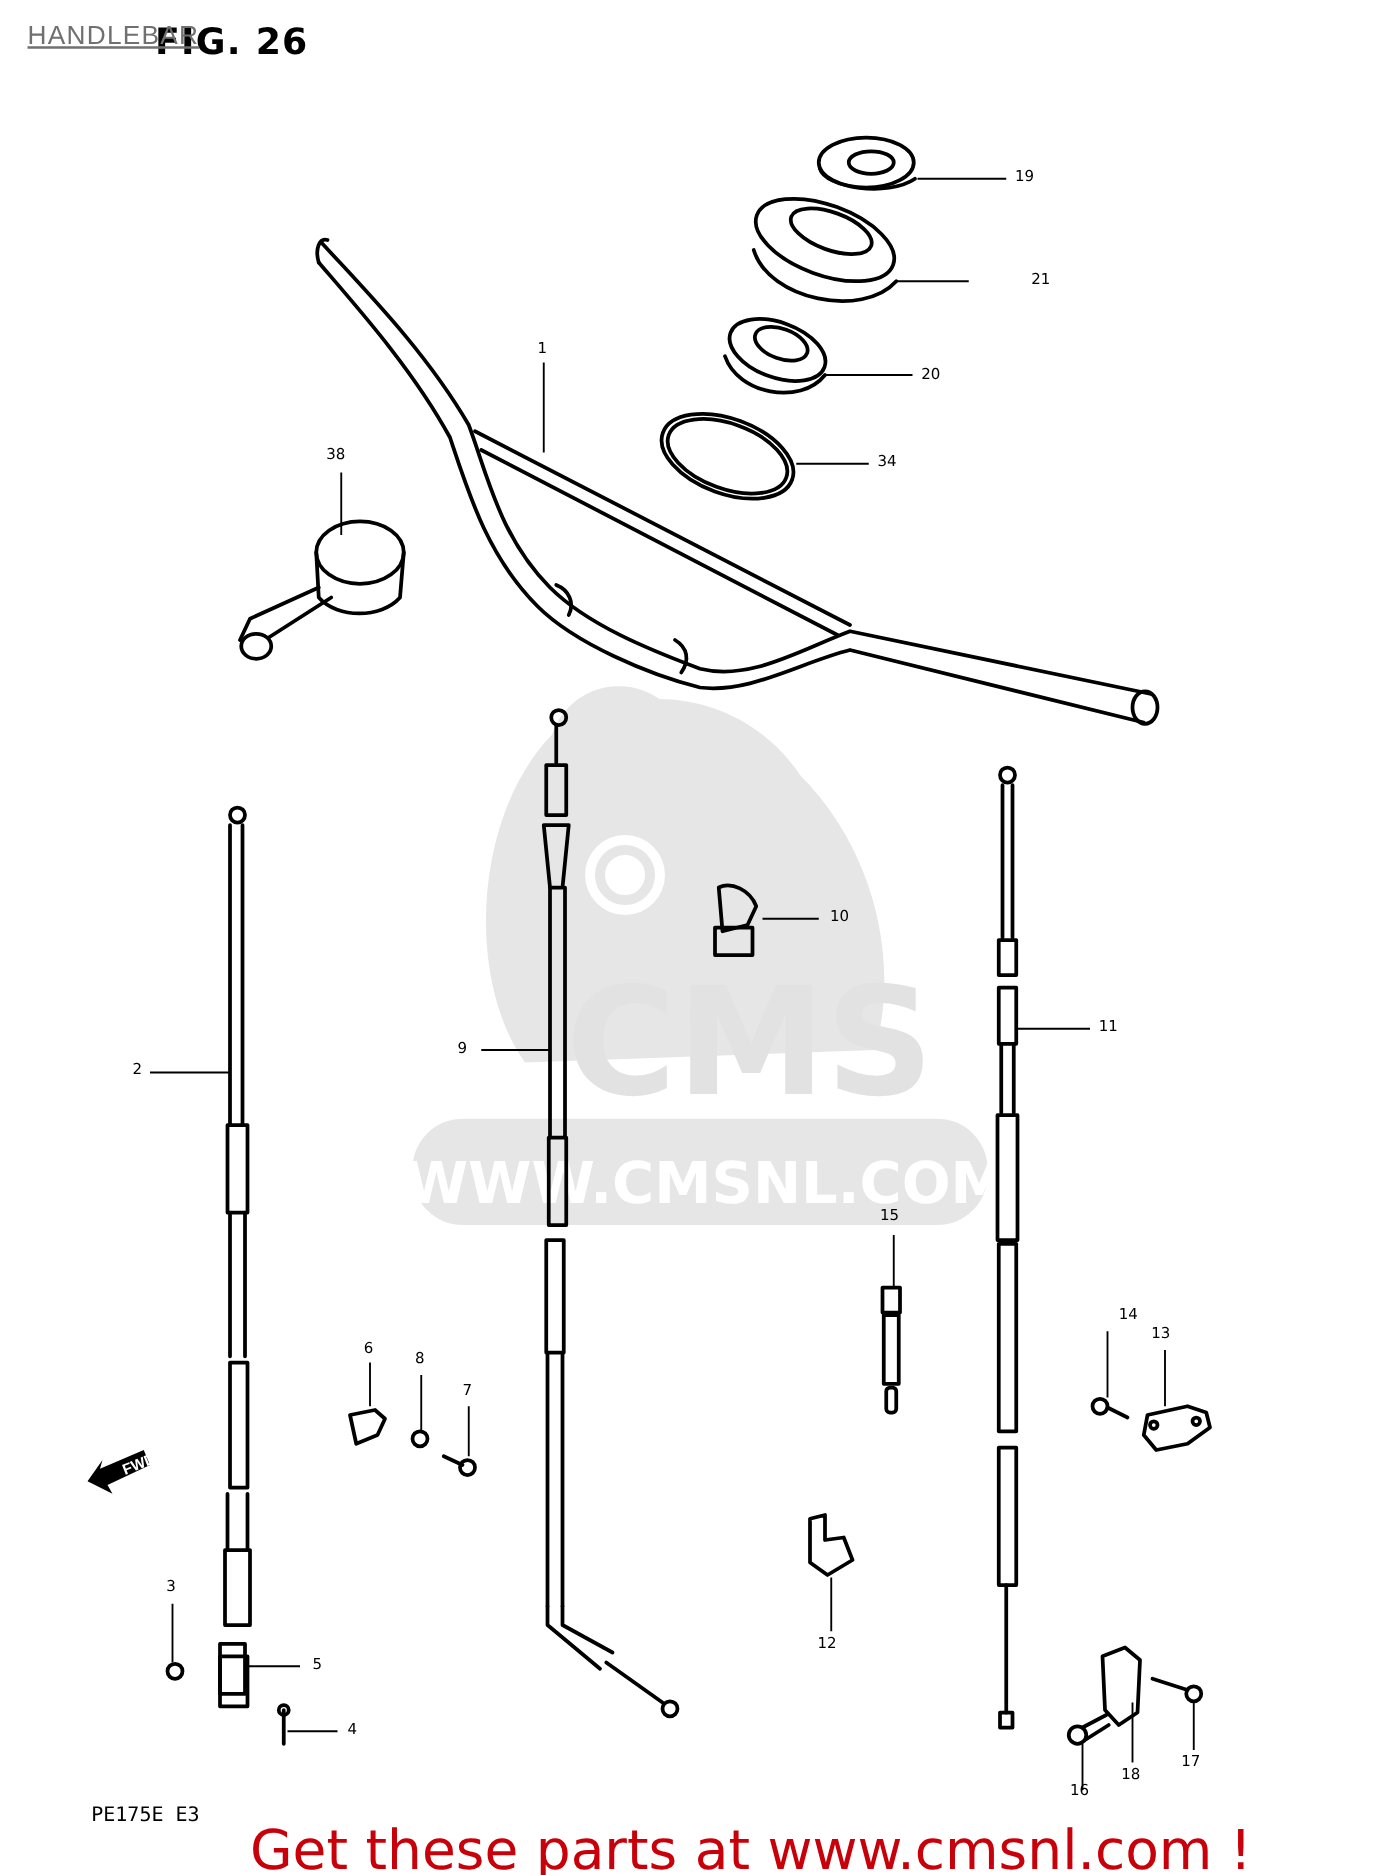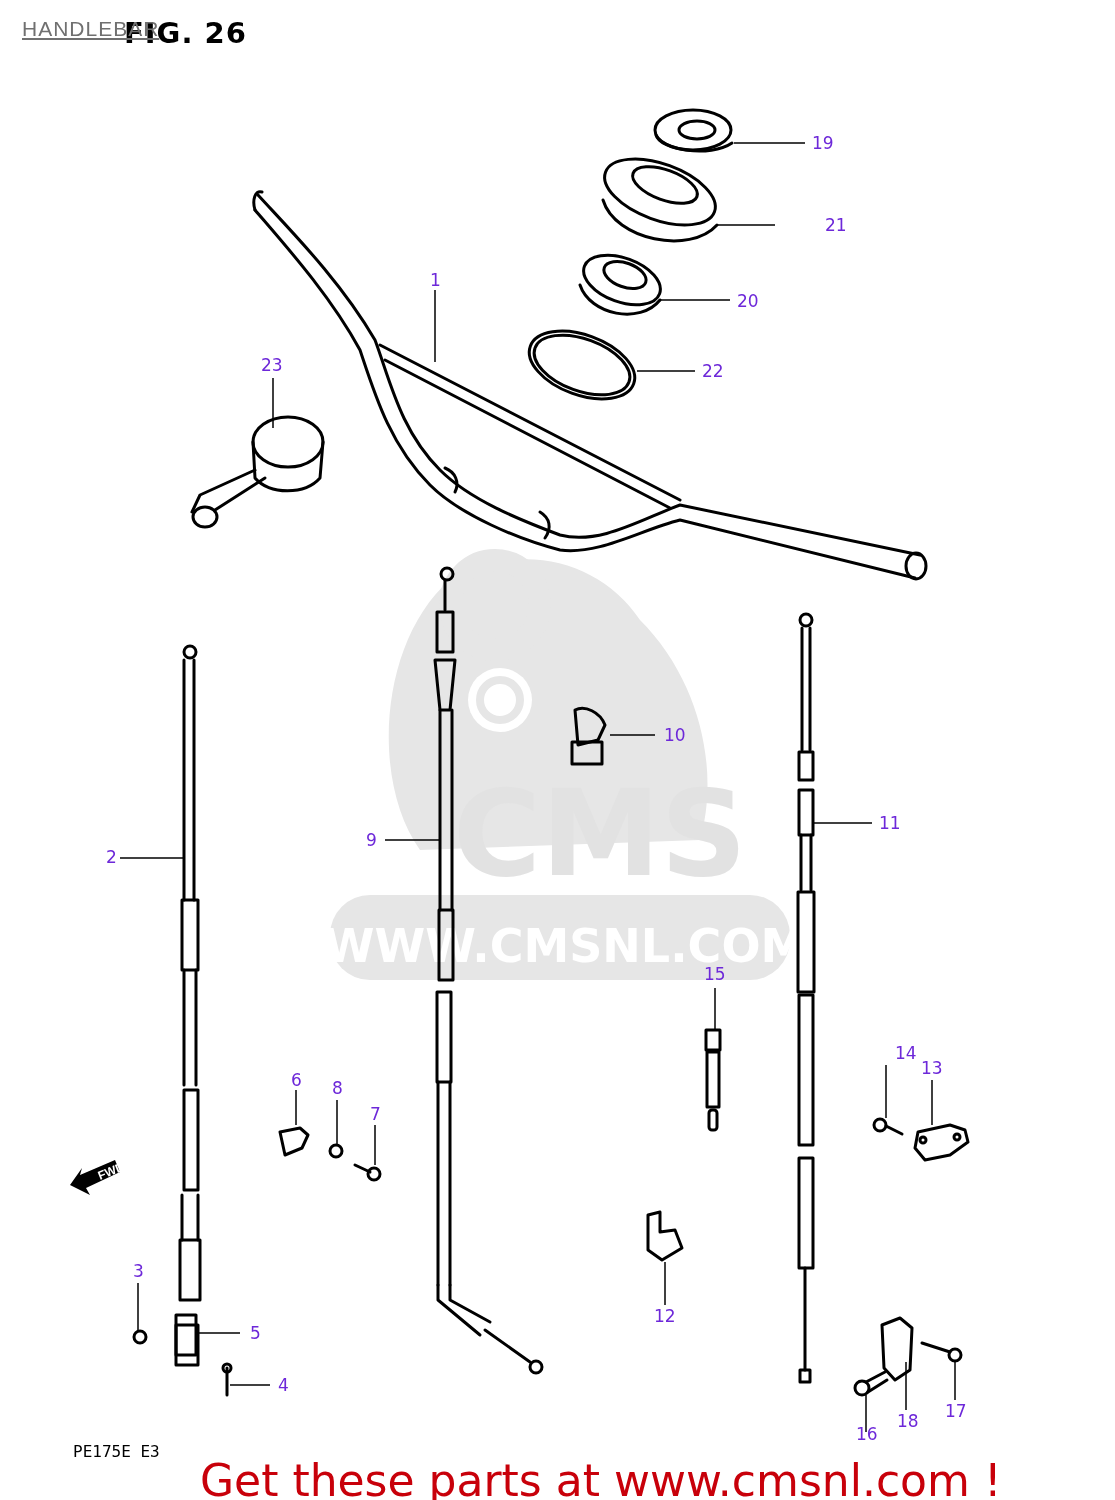--- a/index.html
+++ b/index.html
@@ -1,20 +1,20 @@
 <!DOCTYPE html>
 <html><head>
 <meta charset="utf-8">
 <style>
   html,body{margin:0;padding:0;background:#fff;}
   body{width:1115px;height:1500px;position:relative;overflow:hidden;font-family:"Liberation Sans",sans-serif;}
   .page-title{position:absolute;left:22px;top:17px;font-size:21px;color:#707070;letter-spacing:1px;z-index:3;text-decoration:underline;}
   .fig-title{position:absolute;left:124px;top:16px;font-size:29px;font-weight:bold;color:#000;z-index:2;font-family:"DejaVu Sans",sans-serif;letter-spacing:1px;}
   svg.diagram{position:absolute;left:0;top:0;}
-  .callout{position:absolute;font-size:17px;font-family:"DejaVu Sans",sans-serif;color:#6d28d9;line-height:1;}
+  .callout{position:absolute;font-size:12px;font-family:"DejaVu Sans",sans-serif;color:#000000;line-height:1;}
   .code{position:absolute;left:42px;top:1442px;font-size:16px;font-family:"DejaVu Sans Mono",monospace;color:#000000;letter-spacing:0px;margin-left:31px;}
   .footer{position:absolute;left:200px;top:1455px;font-size:44px;color:#c8000a;font-family:"DejaVu Sans",sans-serif;text-align:center;}
 </style>
 </head>
 <body>
 
 <div class="fig-title">FIG. 26</div>
 <div class="page-title">HANDLEBAR</div>
 
 <svg class="diagram" width="1115" height="1500" viewBox="0 0 1115 1500" xmlns="http://www.w3.org/2000/svg">
@@ -220,17 +220,17 @@
 <div class="callout" style="left:654px;top:1308px;">12</div>
 <div class="callout" style="left:921px;top:1060px;">13</div>
 <div class="callout" style="left:875px;top:1045px;margin-left:20px;">14</div>
 <div class="callout" style="left:704px;top:966px;">15</div>
 <div class="callout" style="left:856px;top:1426px;">16</div>
 <div class="callout" style="left:945px;top:1403px;">17</div>
 <div class="callout" style="left:897px;top:1413px;">18</div>
 <div class="callout" style="left:812px;top:135px;">19</div>
 <div class="callout" style="left:737px;top:293px;">20</div>
 <div class="callout" style="left:781px;top:217px;margin-left:44px;">21</div>
-<div class="callout" style="left:702px;top:363px;">22</div>
-<div class="callout" style="left:261px;top:357px;">23</div>
+<div class="callout" style="left:702px;top:363px;">34</div>
+<div class="callout" style="left:261px;top:357px;">38</div>
 
 <div class="code">PE175E  E3</div>
 <div class="footer">Get these parts at www.cmsnl.com !</div>
 
 </body></html>

